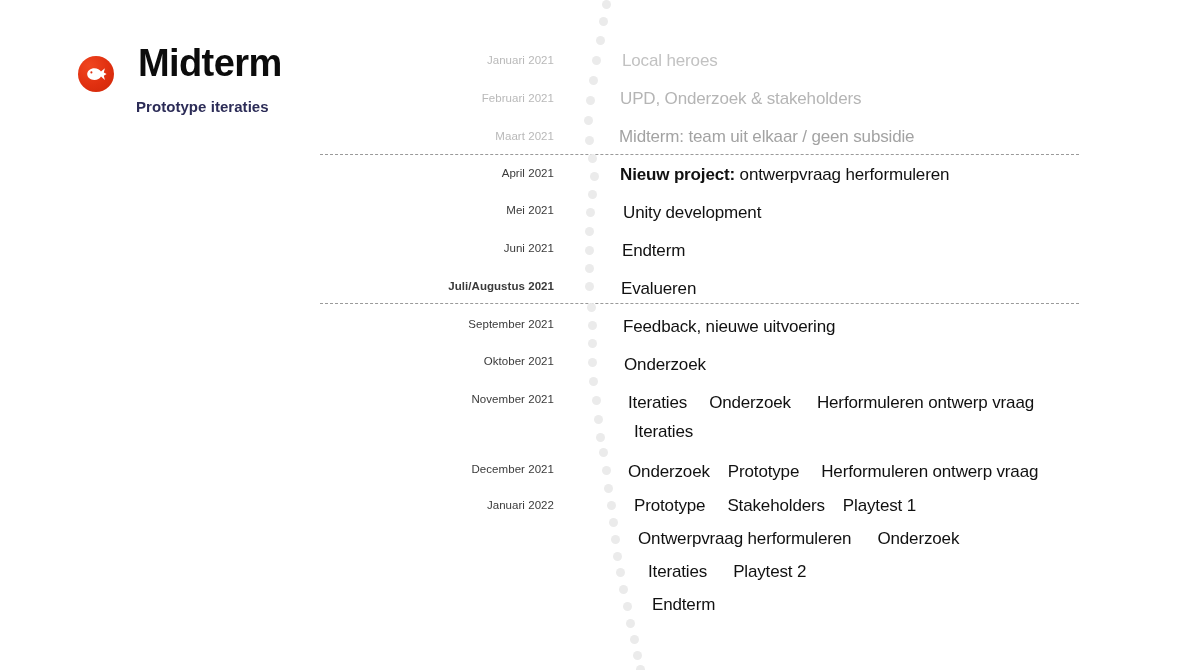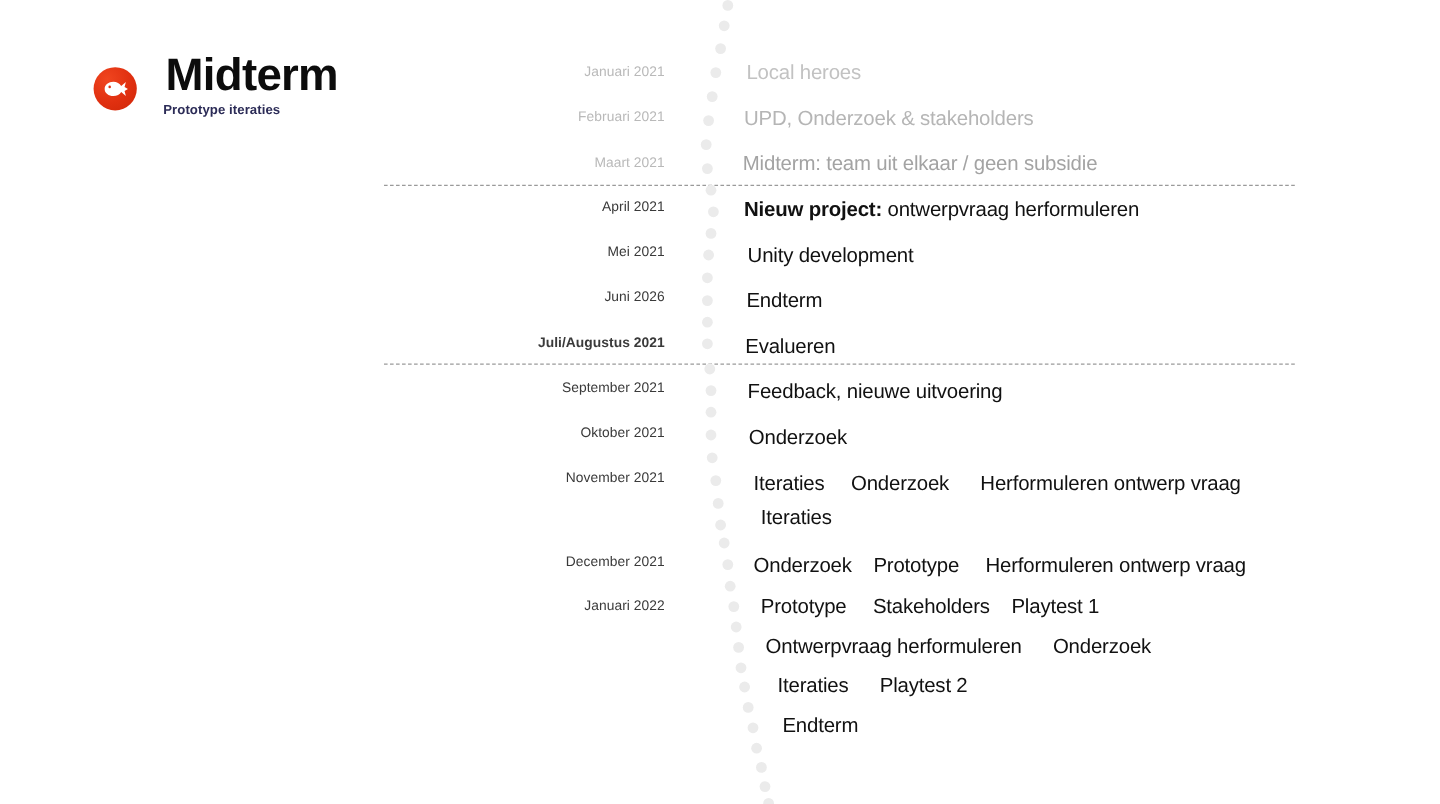--- a/index.html
+++ b/index.html
@@ -42,22 +42,22 @@
     font-size: 38px;
     font-weight: 700;
     letter-spacing: -0.6px;
     color: #0c0c0c;
     line-height: 1;
     white-space: nowrap;
   }
   #page-subtitle {
     position: absolute;
     left: 58px;
-    top: 32px;
-    font-size: 11px;
+    top: 44px;
+    font-size: 15px;
     font-weight: 600;
     color: #2c2c57;
     letter-spacing: 0.05px;
     white-space: nowrap;
   }
 
   
   .divider {
     position: absolute;
     left: 320px;
@@ -178,21 +178,21 @@
 
 <div class="row-date muted" style="right:646px; top:130px;">Maart 2021</div>
 <div class="row-text muted-3" style="left:619px; top:127px;">Midterm: team uit elkaar / geen subsidie</div>
 
 <div class="row-date" style="right:646px; top:167px;">April 2021</div>
 <div class="row-text" style="left:620px; top:165px;"><b>Nieuw project:</b><span> ontwerpvraag herformuleren</span></div>
 
 <div class="row-date" style="right:646px; top:204px;">Mei 2021</div>
 <div class="row-text" style="left:623px; top:203px;">Unity development</div>
 
-<div class="row-date" style="right:646px; top:242px;">Juni 2026</div>
+<div class="row-date" style="right:646px; top:242px;">Juni 2021</div>
 <div class="row-text" style="left:622px; top:241px;">Endterm</div>
 
 <div class="row-date" style="right:646px; top:280px;font-weight:bold;">Juli/Augustus 2021</div>
 <div class="row-text" style="left:621px; top:279px;">Evalueren</div>
 
 <div class="row-date" style="right:646px; top:318px;">September 2021</div>
 <div class="row-text" style="left:623px; top:317px;">Feedback, nieuwe uitvoering</div>
 
 <div class="row-date" style="right:646px; top:355px;">Oktober 2021</div>
 <div class="row-text" style="left:624px; top:355px;">Onderzoek</div>

